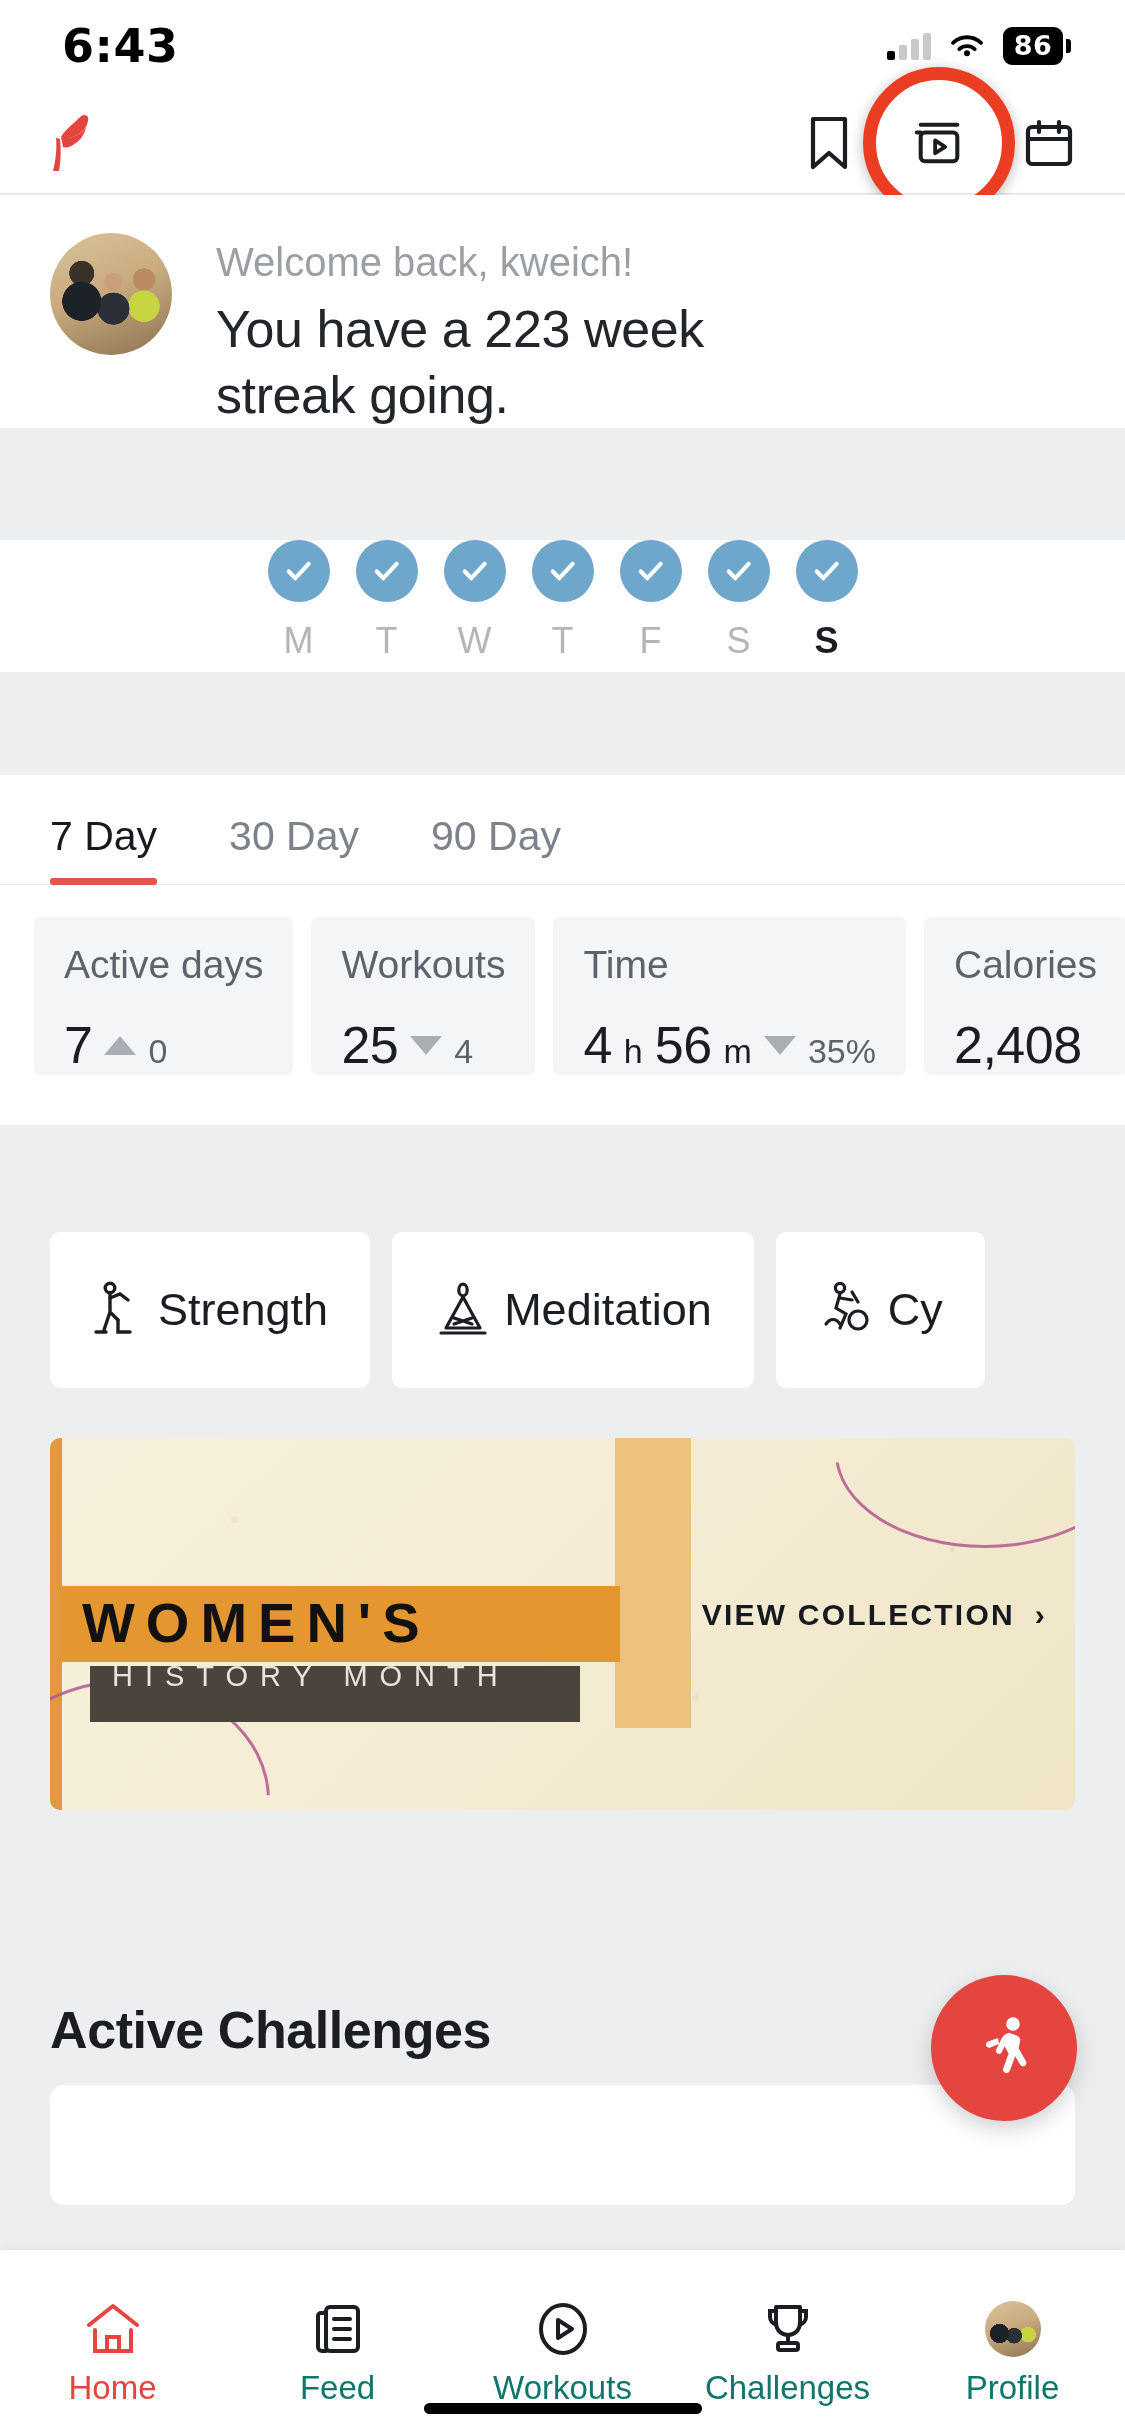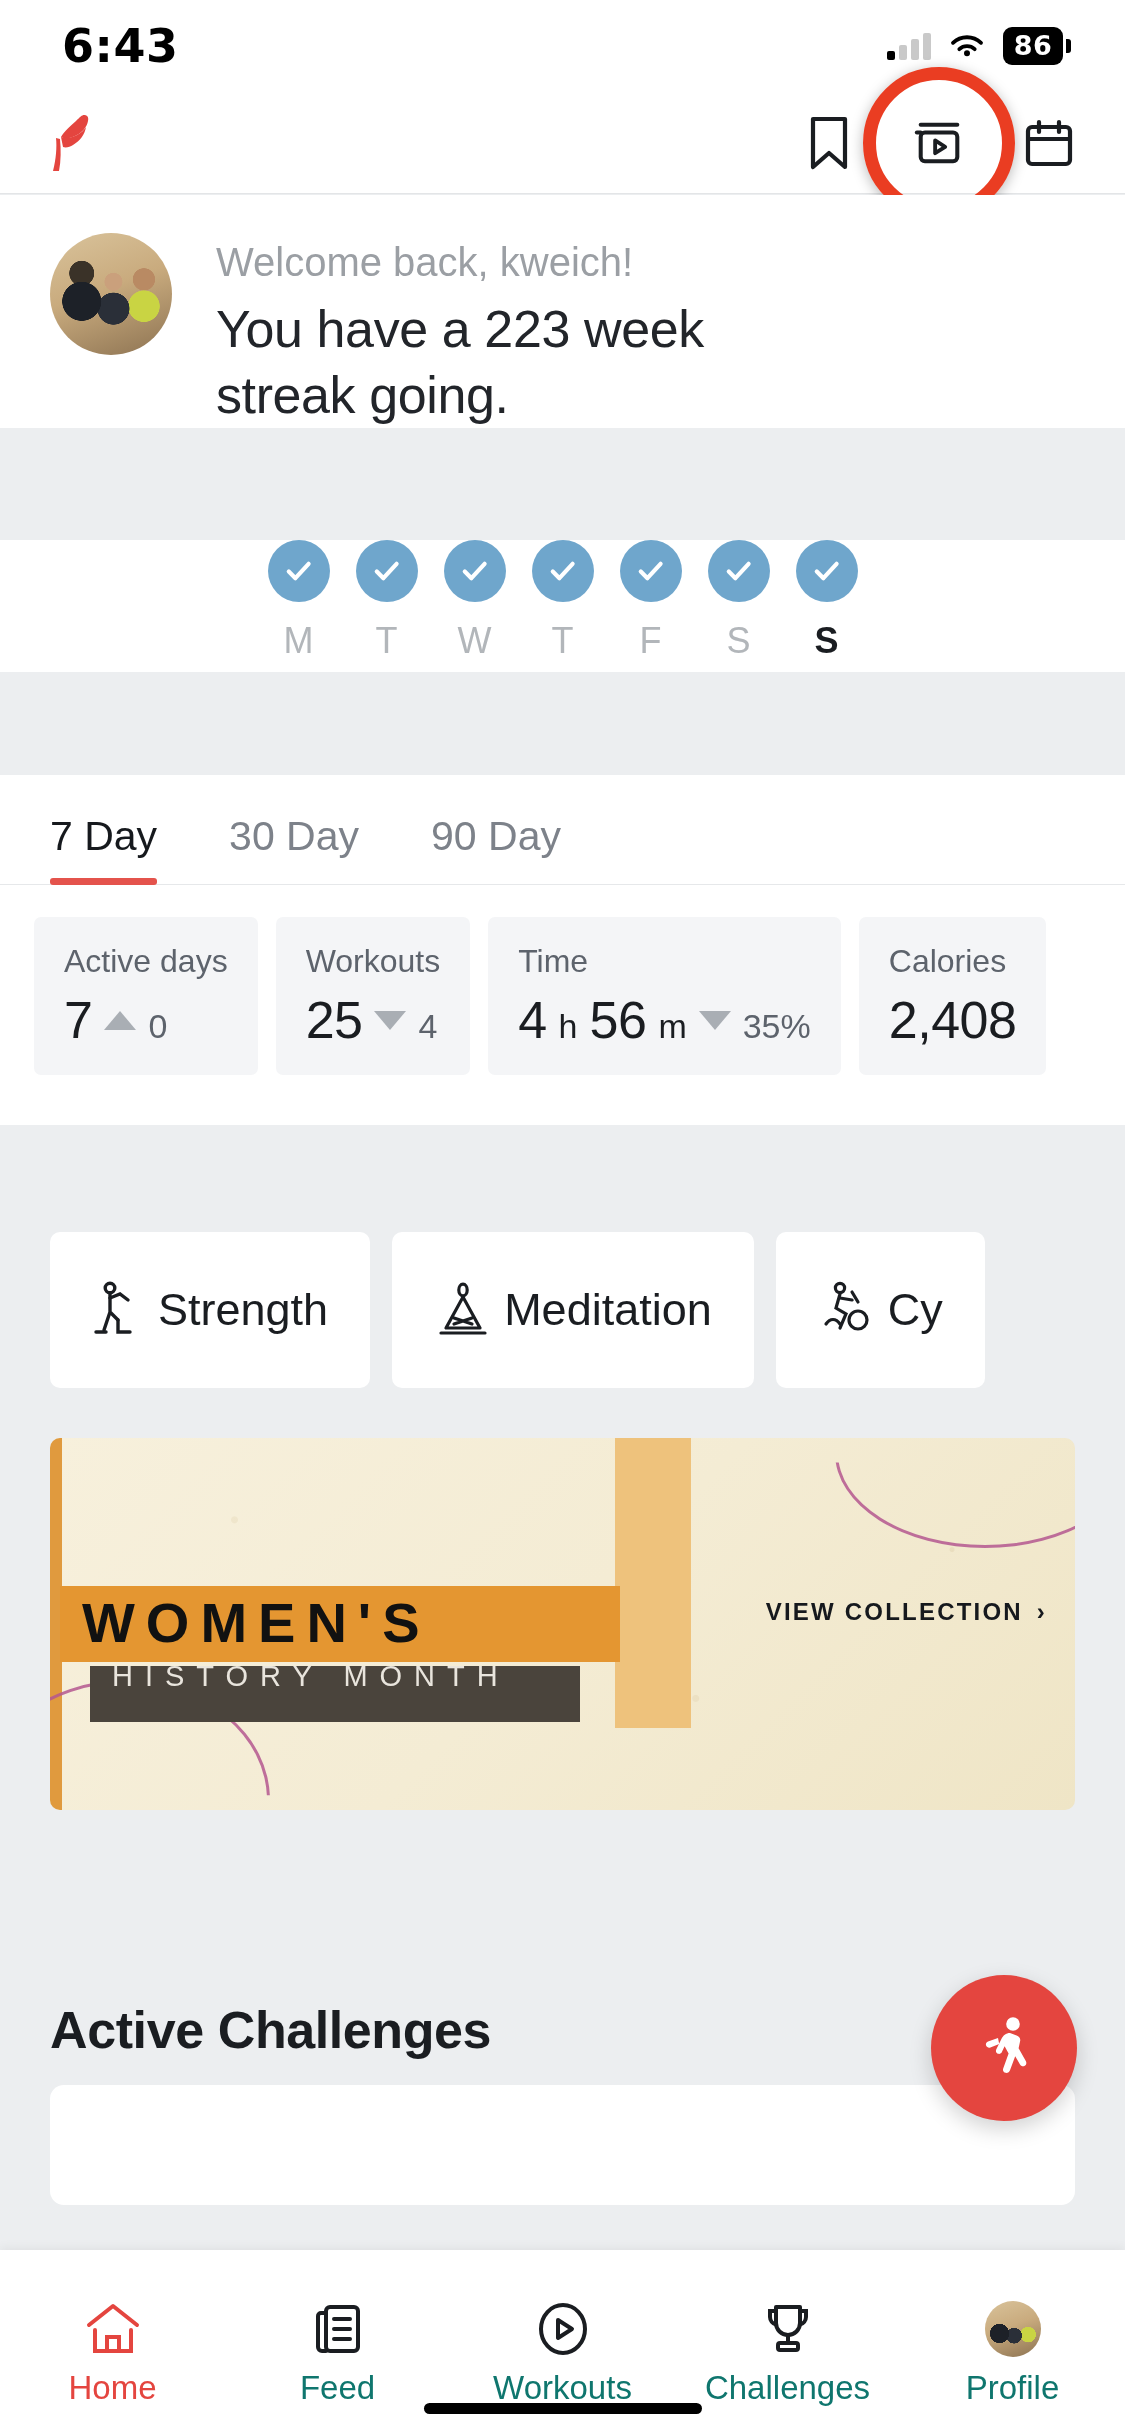--- a/index.html
+++ b/index.html
@@ -111,21 +111,21 @@
   
   .stats-wrap {
     position:absolute; top:885px; left:0; width:1125px; height:240px;
     background:#fff; padding:32px 0 0 34px; overflow:hidden;
   }
   .stats { display:flex; gap:18px; }
   .stat {
     background:#f4f5f7; border-radius:7px; padding:26px 30px 30px;
     flex:0 0 auto; min-width:175px; height:158px;
   }
-  .stat-label { font-size:32px; color:#5d636c; margin-bottom:10px; font-weight:400; }
+  .stat-label { font-size:39px; color:#5d636c; margin-bottom:28px; font-weight:400; }
   .stat-value { display:flex; align-items:baseline; gap:12px; }
   .stat-num { font-size:52px; color:#1a1d21; font-weight:400; letter-spacing:-0.5px; }
   .stat-unit { font-size:34px; color:#1a1d21; }
   .tri { width:0; height:0; align-self:center; }
   .tri.up { border-left:16px solid transparent; border-right:16px solid transparent; border-bottom:19px solid #a9aeb4; }
   .tri.down { border-left:16px solid transparent; border-right:16px solid transparent; border-top:19px solid #a9aeb4; }
   .stat-delta { font-size:34px; color:#5d636c; }
 
   
   .body-area {
@@ -168,22 +168,22 @@
   }
   .promo-sub-bg {
     position:absolute; left:40px; top:228px; width:490px; height:56px;
     background:#4a443c;
   }
   .promo-sub {
     position:absolute; left:62px; top:222px; font-size:29px; letter-spacing:12px;
     color:#e9e5dd;
   }
   .promo-cta {
-    position:absolute; right:28px; top:160px; font-size:24px; font-weight:700;
-    letter-spacing:2.2px; color:#16191d; display:flex; align-items:center; gap:14px;
+    position:absolute; right:28px; top:160px; font-size:30px; font-weight:700;
+    letter-spacing:2.2px; color:#16191d; display:flex; align-items:center; gap:20px;
   }
   .promo-arc1 {
     position:absolute; right:-60px; top:-80px; width:300px; height:190px;
     border:3px solid #b4578f; border-radius:50%; opacity:.85;
     clip-path:polygon(0 55%, 100% 55%, 100% 100%, 0 100%);
   }
   .promo-arc2 {
     position:absolute; left:-70px; bottom:-110px; width:290px; height:240px;
     border:3px solid #b4578f; border-radius:50%; opacity:.85;
     clip-path:polygon(0 0, 100% 0, 100% 48%, 0 48%);

